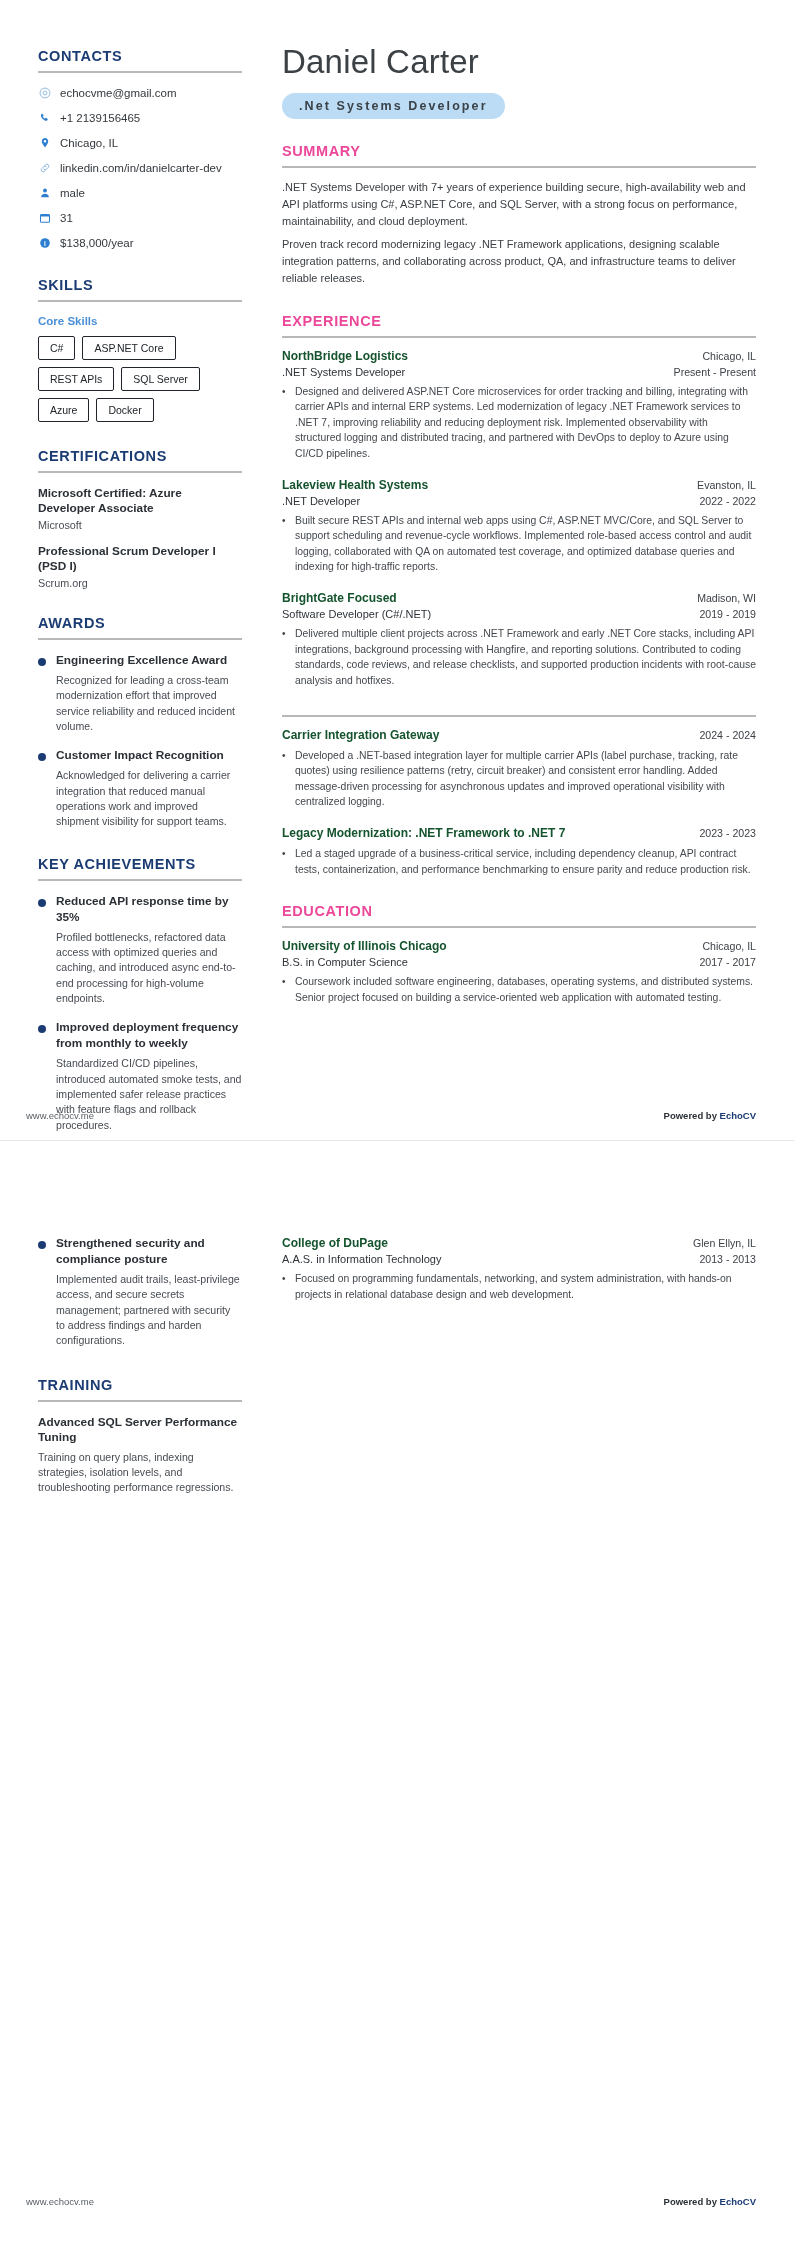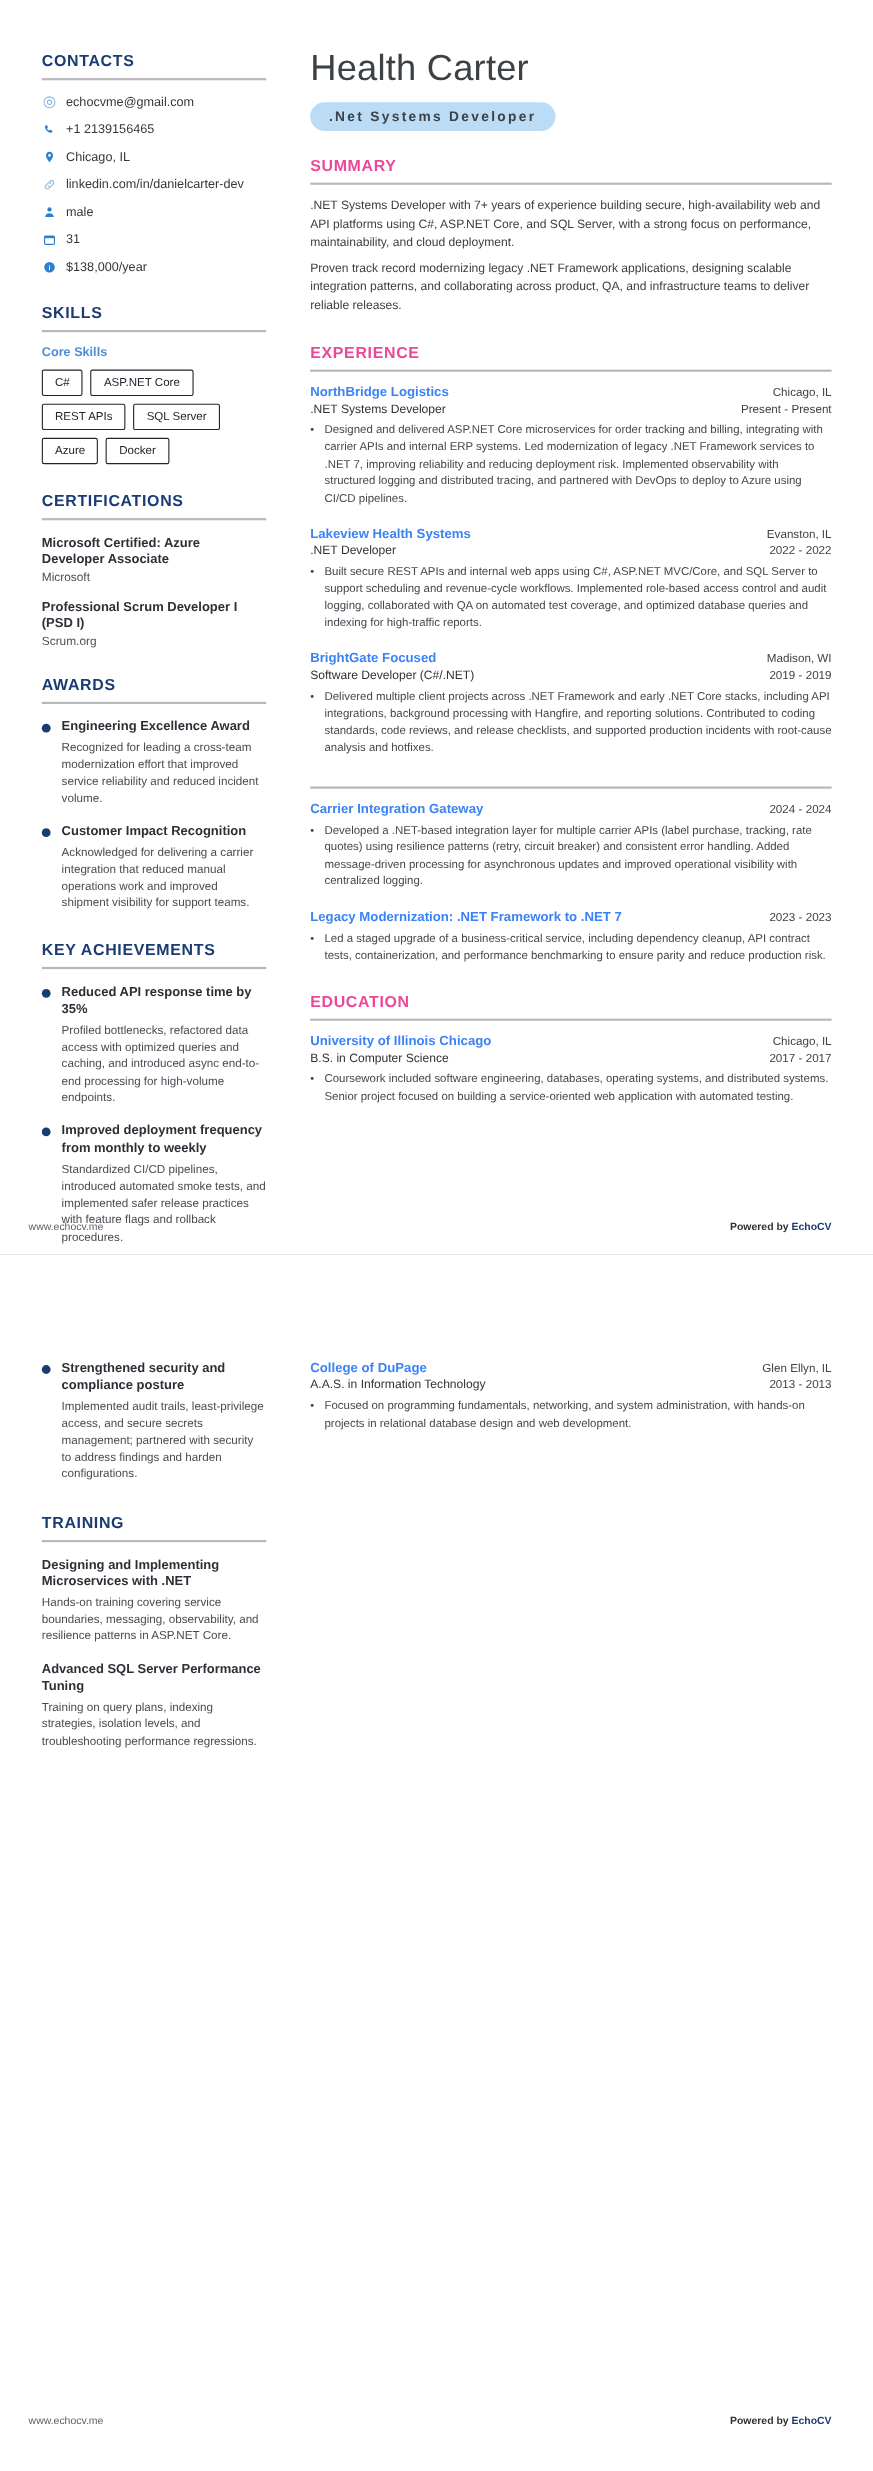--- a/index.html
+++ b/index.html
@@ -147,21 +147,21 @@
   .summary-p {
     font-size: 11px;
     line-height: 1.52;
     color: #3b4046;
     margin-bottom: 7px;
   }
 
   
   .entry { margin-bottom: 16px; }
   .entry-head { display: flex; justify-content: space-between; align-items: baseline; gap: 10px; }
-  .entry-org { font-size: 12px; font-weight: bold; color: #3b82f6; }
+  .entry-org { font-size: 12px; font-weight: bold; color: #14532d; }
   .entry-loc { font-size: 10.6px; color: #3d4248; white-space: nowrap; }
   .entry-sub { display: flex; justify-content: space-between; align-items: baseline; gap: 10px; margin-top: 3px; }
   .entry-role { font-size: 11px; color: #2e3339; }
   .entry-date { font-size: 10.6px; color: #3d4248; white-space: nowrap; }
   .entry-bullets { margin-top: 6px; }
   .ebul { display: flex; gap: 7px; margin-bottom: 5px; }
   .ebul-dot { flex: 0 0 6px; font-size: 10px; line-height: 1.5; color: #3b4046; }
   .ebul-txt { font-size: 10.4px; line-height: 1.5; color: #43484e; }
 
   
@@ -324,21 +324,21 @@
             <div class="bdesc">Standardized CI/CD pipelines, introduced automated smoke tests, and implemented safer release practices with feature flags and rollback procedures.</div>
           </div>
         </div>
       </div>
 
     </div>
 
     <div class="right-col">
 
       <div>
-        <div class="name">Health Carter</div>
+        <div class="name">Daniel Carter</div>
         <div class="role-pill">.Net Systems Developer</div>
       </div>
 
       <div class="sec" style="margin-top:24px">
         <div class="sec-title-r">SUMMARY</div>
         <div class="sec-rule-r"></div>
         <p class="summary-p">.NET Systems Developer with 7+ years of experience building secure, high-availability web and API platforms using C#, ASP.NET Core, and SQL Server, with a strong focus on performance, maintainability, and cloud deployment.</p>
         <p class="summary-p">Proven track record modernizing legacy .NET Framework applications, designing scalable integration patterns, and collaborating across product, QA, and infrastructure teams to deliver reliable releases.</p>
       </div>
 
@@ -472,24 +472,20 @@
             <div class="btitle">Strengthened security and compliance posture</div>
             <div class="bdesc">Implemented audit trails, least-privilege access, and secure secrets management; partnered with security to address findings and harden configurations.</div>
           </div>
         </div>
       </div>
 
       <div class="sec" style="margin-top:28px">
         <div class="sec-title">TRAINING</div>
         <div class="sec-rule"></div>
         <div class="train">
-          <div class="train-name">Designing and Implementing Microservices with .NET</div>
-          <div class="train-desc">Hands-on training covering service boundaries, messaging, observability, and resilience patterns in ASP.NET Core.</div>
-        </div>
-        <div class="train">
           <div class="train-name">Advanced SQL Server Performance Tuning</div>
           <div class="train-desc">Training on query plans, indexing strategies, isolation levels, and troubleshooting performance regressions.</div>
         </div>
       </div>
 
     </div>
 
     <div class="right-col" style="padding-top:32px">
       <div class="entry">
         <div class="entry-head">

